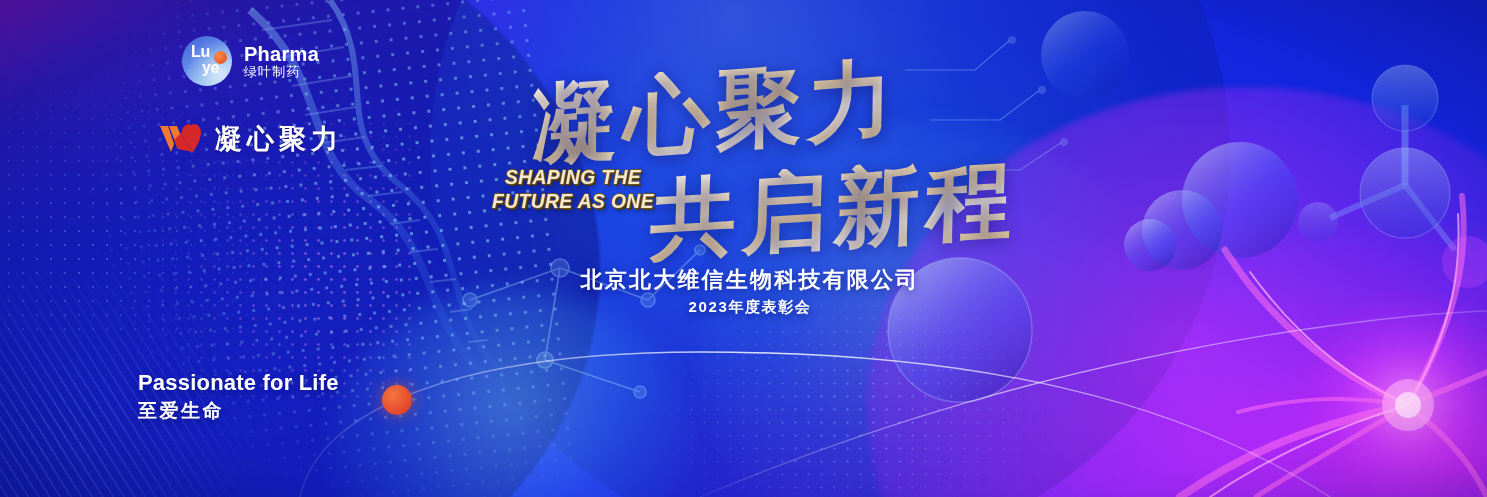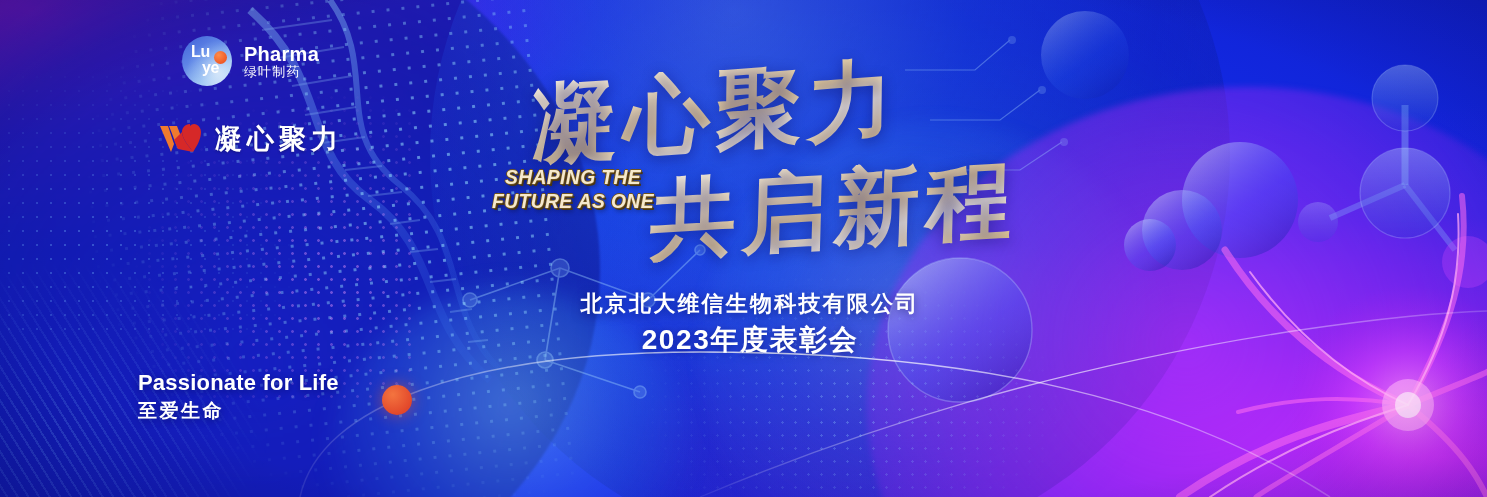--- a/index.html
+++ b/index.html
@@ -153,26 +153,26 @@
     font-size:21px;line-height:1.13;letter-spacing:.4px;
     color:#f6e9cd;
     text-shadow:
       1px 0 0 #6d5220, -1px 0 0 #6d5220, 0 1px 0 #6d5220, 0 -1px 0 #6d5220,
       2px 2px 0 #4a3512, 3px 3px 5px rgba(0,0,0,.45);
     transform:scaleX(.92);
   }
 
   
   .subtitle{
-    position:absolute;left:470px;top:288px;width:560px;text-align:center;
+    position:absolute;left:470px;top:264px;width:560px;text-align:center;
     color:#ffffff;font-weight:700;line-height:1.45;
     text-shadow:0 2px 8px rgba(5,10,80,.55);
   }
   .subtitle .l1{font-size:22px;letter-spacing:2.2px;}
-  .subtitle .l2{font-size:28px;letter-spacing:1.6px;}
+  .subtitle .l2{font-size:15px;letter-spacing:1.6px;}
 
   
   .slogan{position:absolute;left:138px;top:367px;line-height:1.42;
           text-shadow:0 2px 7px rgba(5,10,80,.5);}
   .slogan .en{color:#fff;font-size:22px;font-weight:700;letter-spacing:.2px;}
   .slogan .cn{color:#fff;font-size:19px;font-weight:700;letter-spacing:2.5px;}
 
   
   .accent-dot{
     position:absolute;left:382px;top:385px;width:30px;height:30px;border-radius:50%;

